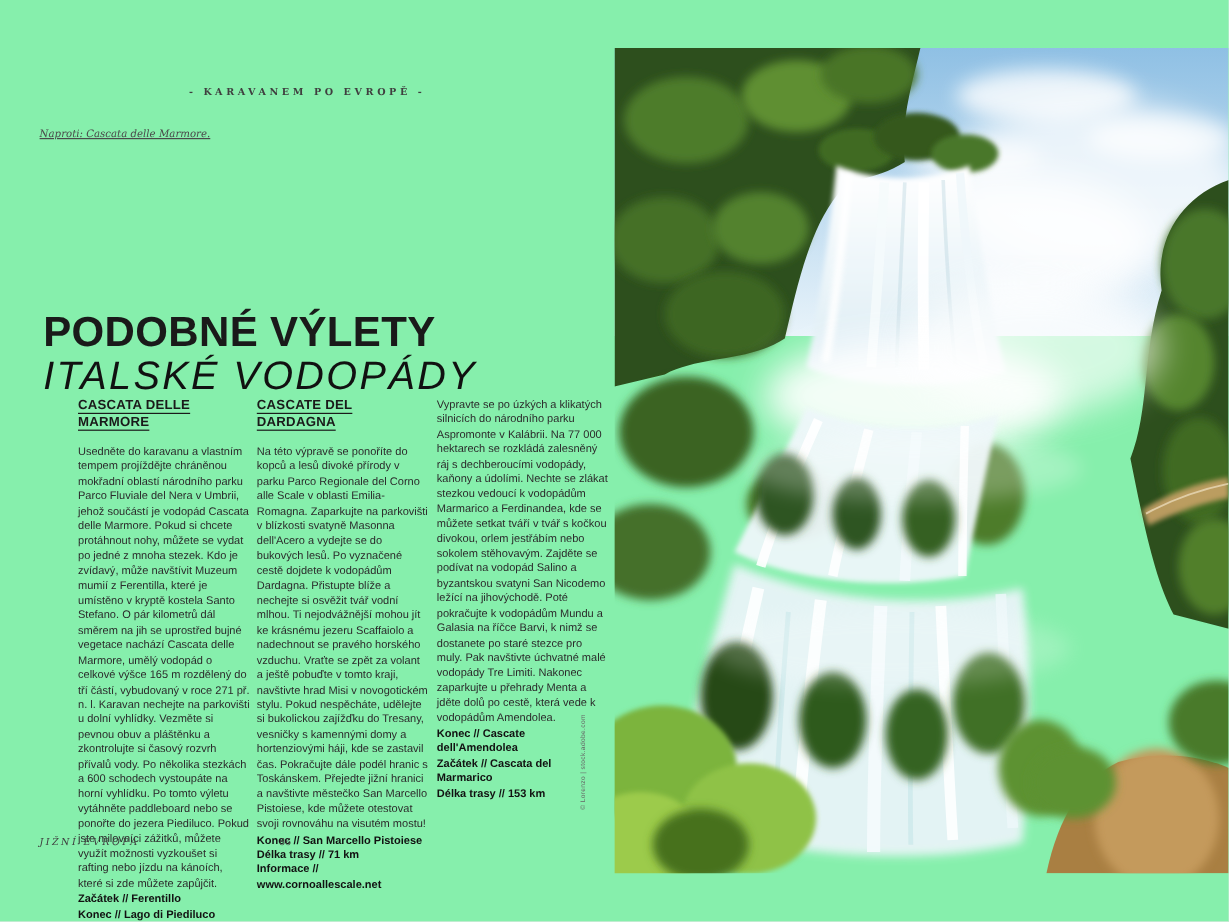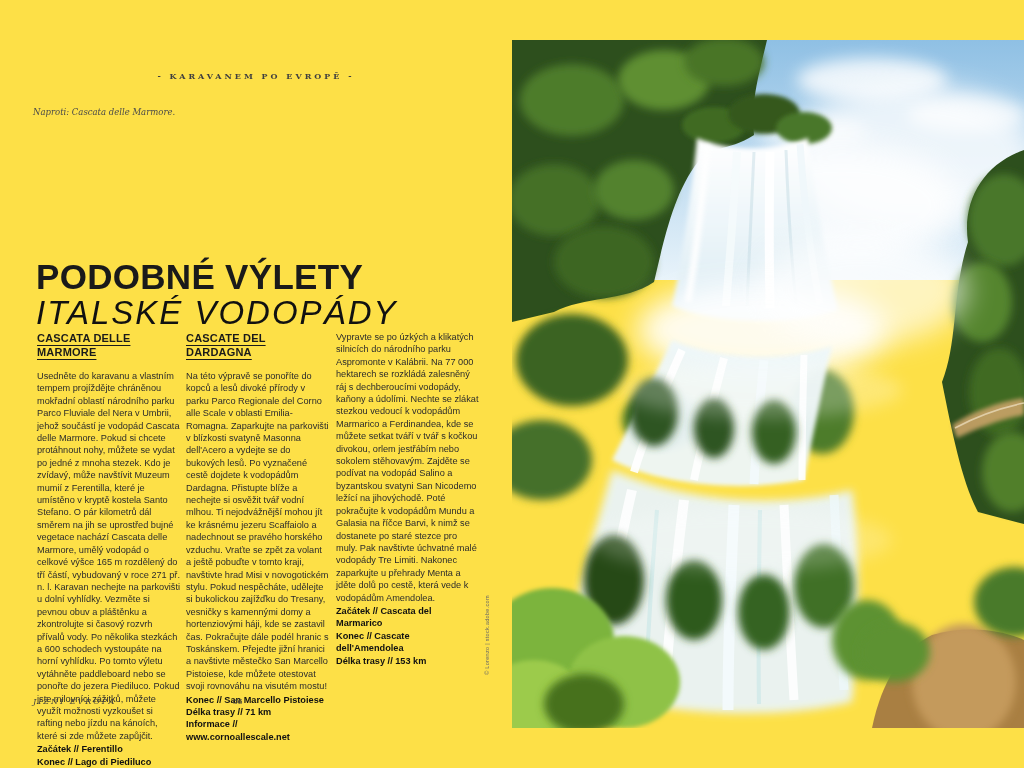--- a/index.html
+++ b/index.html
@@ -1,32 +1,32 @@
 <!DOCTYPE html>
 <html><head>
 <meta charset="utf-8">
 <style>
   html,body{margin:0;padding:0;background:#e9e9e9;}
-  .page{position:relative;width:1024px;height:768px;background:#fde047;overflow:hidden;
+  .page{position:relative;width:1024px;height:768px;background:#86efac;overflow:hidden;
         font-family:"Liberation Sans",sans-serif;color:#1a1a1a;}
   
   .spread-header{position:absolute;top:71px;left:0;width:512px;text-align:center;
       font-family:"DejaVu Serif",serif;font-weight:bold;font-size:8px;letter-spacing:3px;color:#3f3f3f;}
   .photo-note{position:absolute;left:33px;top:107px;font-family:"DejaVu Serif",serif;
-      font-style:italic;font-size:8.5px;color:#4a4a4a;}
+      font-style:italic;font-size:8.5px;color:#4a4a4a;text-decoration:underline;}
   .footer-section{position:absolute;left:33px;top:697px;font-family:"DejaVu Serif",serif;
       font-style:italic;font-size:8px;letter-spacing:2px;color:#3f3f3f;}
   .page-number{position:absolute;left:0;top:697px;width:475px;text-align:center;
       font-family:"DejaVu Serif",serif;font-size:8px;color:#3f3f3f;}
   
   .title{position:absolute;left:36px;top:259px;}
   .title-line1{font-size:35px;font-weight:700;letter-spacing:.3px;line-height:36px;}
   .title-line2{font-size:33px;font-weight:400;letter-spacing:2px;line-height:36px;color:#111;font-style:italic;}
   
-  .col{position:absolute;top:331px;width:143px;}
+  .col{position:absolute;top:331px;width:143px;margin-left:28px;}
   .col-1{left:37px}.col-2{left:186px}.col-3{left:336px}
   .col-heading{font-size:11px;font-weight:700;letter-spacing:.2px;line-height:14px;
       text-decoration:underline;text-underline-offset:3px;margin:0 0 11px 0;}
   .col-body{font-size:9.2px;line-height:12.4px;color:#2b2b2b;margin:0 0 1px 0;}
   .detail-line{font-size:9.2px;line-height:12.4px;font-weight:700;color:#111;overflow-wrap:anywhere;}
   
   .photo{position:absolute;left:512px;top:40px;width:512px;height:688px;overflow:hidden;}
   .photo svg{display:block;width:512px;height:688px;}
   .photo-credit{position:absolute;left:431px;top:630px;width:115px;height:10px;text-align:center;
       transform:rotate(-90deg);font-size:5.5px;color:#666;letter-spacing:.3px;}
@@ -56,22 +56,22 @@
   <div class="col col-2">
     <div class="col-heading">CASCATE DEL DARDAGNA</div>
     <div class="col-body">Na této výpravě se ponoříte do kopců a lesů divoké přírody v parku Parco Regionale del Corno alle Scale v oblasti Emilia-Romagna. Zaparkujte na parkovišti v blízkosti svatyně Masonna dell'Acero a vydejte se do bukových lesů. Po vyznačené cestě dojdete k vodopádům Dardagna. Přistupte blíže a nechejte si osvěžit tvář vodní mlhou. Ti nejodvážnější mohou jít ke krásnému jezeru Scaffaiolo a nadechnout se pravého horského vzduchu. Vraťte se zpět za volant a ještě pobuďte v tomto kraji, navštivte hrad Misi v novogotickém stylu. Pokud nespěcháte, udělejte si bukolickou zajížďku do Tresany, vesničky s kamennými domy a hortenziovými háji, kde se zastavil čas. Pokračujte dále podél hranic s Toskánskem. Přejedte jižní hranici a navštivte městečko San Marcello Pistoiese, kde můžete otestovat svoji rovnováhu na visutém mostu!</div>
     <div class="detail-line">Konec // San Marcello Pistoiese</div>
     <div class="detail-line">Délka trasy // 71 km</div>
     <div class="detail-line">Informace // www.cornoallescale.net</div>
   </div>
 
   <div class="col col-3">
     <div class="col-body">Vypravte se po úzkých a klikatých silnicích do národního parku Aspromonte v Kalábrii. Na 77 000 hektarech se rozkládá zalesněný ráj s dechberoucími vodopády, kaňony a údolími. Nechte se zlákat stezkou vedoucí k vodopádům Marmarico a Ferdinandea, kde se můžete setkat tváří v tvář s kočkou divokou, orlem jestřábím nebo sokolem stěhovavým. Zajděte se podívat na vodopád Salino a byzantskou svatyni San Nicodemo ležící na jihovýchodě. Poté pokračujte k vodopádům Mundu a Galasia na říčce Barvi, k nimž se dostanete po staré stezce pro muly. Pak navštivte úchvatné malé vodopády Tre Limiti. Nakonec zaparkujte u přehrady Menta a jděte dolů po cestě, která vede k vodopádům Amendolea.</div>
+    <div class="detail-line">Konec // Cascate dell'Amendolea</div>
     <div class="detail-line">Začátek // Cascata del Marmarico</div>
-    <div class="detail-line">Konec // Cascate dell'Amendolea</div>
     <div class="detail-line">Délka trasy // 153 km</div>
   </div>
 
   <div class="footer-section">JIŽNÍ EVROPA</div>
   <div class="page-number">86</div>
 
   <div class="photo-credit">© Lorenzo | stock.adobe.com</div>
 
   <div class="photo">
     <svg viewBox="0 0 512 688" preserveAspectRatio="none">

